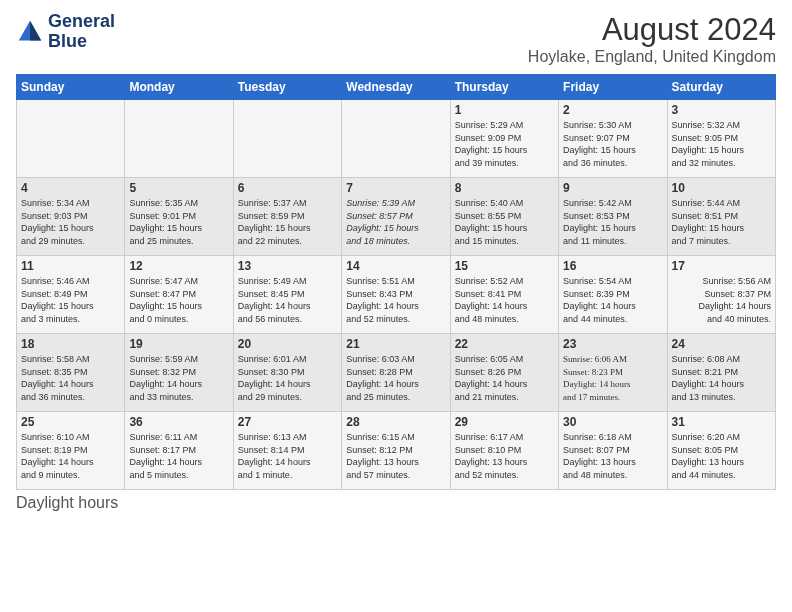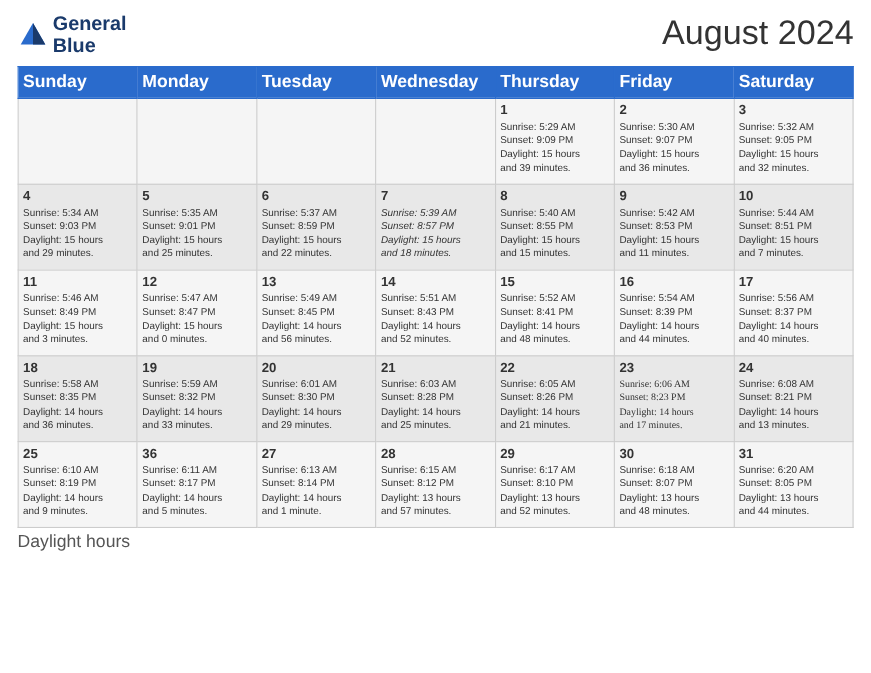--- a/index.html
+++ b/index.html
@@ -52,21 +52,21 @@
       color: #555;
     }
     table {
       width: 100%;
       border-collapse: collapse;
       table-layout: fixed;
     }
     thead th {
       background-color: #2a6bcc;
       color: #fff;
-      font-size: 16px;
+      font-size: 12px;
       font-weight: bold;
       padding: 5px 4px;
       text-align: left;
       border: 1px solid #2a6bcc;
     }
     tbody td {
       border: 1px solid #ccc;
       vertical-align: top;
       padding: 3px 4px;
       font-size: 9.5px;
@@ -111,20 +111,21 @@
         <polygon points="20,4 36,32 4,32" fill="#2a6bcc"></polygon>
         <polygon points="20,4 36,32 20,32" fill="#1a3a6b"></polygon>
       </svg>
       <div class="logo-text">
         <span>General</span>
         <span>Blue</span>
       </div>
     </div>
     <div class="title-block">
       <div class="month-title">August 2024</div>
+      <div class="location-title">Hoylake, England, United Kingdom</div>
     </div>
   </div>
 
   <table>
     <thead>
       <tr>
         <th>Sunday</th>
         <th>Monday</th>
         <th>Tuesday</th>
         <th>Wednesday</th>
@@ -250,21 +251,21 @@
           </td>
           <td>
             <span class="day-number">16</span>
             <div class="day-info" style="white-space: pre-line;">Sunrise: 5:54 AM
 Sunset: 8:39 PM
 Daylight: 14 hours
 and 44 minutes.</div>
           </td>
           <td>
             <span class="day-number">17</span>
-            <div class="day-info" style="white-space: pre-line;">Sunrise: 5:56 AM
+            <div class="day-info" style="white-space: pre-line; text-align: right;">Sunrise: 5:56 AM
 Sunset: 8:37 PM
 Daylight: 14 hours
 and 40 minutes.</div>
           </td>
         </tr>
         <tr>
           <td>
             <span class="day-number">18</span>
             <div class="day-info" style="white-space: pre-line;">Sunrise: 5:58 AM
 Sunset: 8:35 PM

